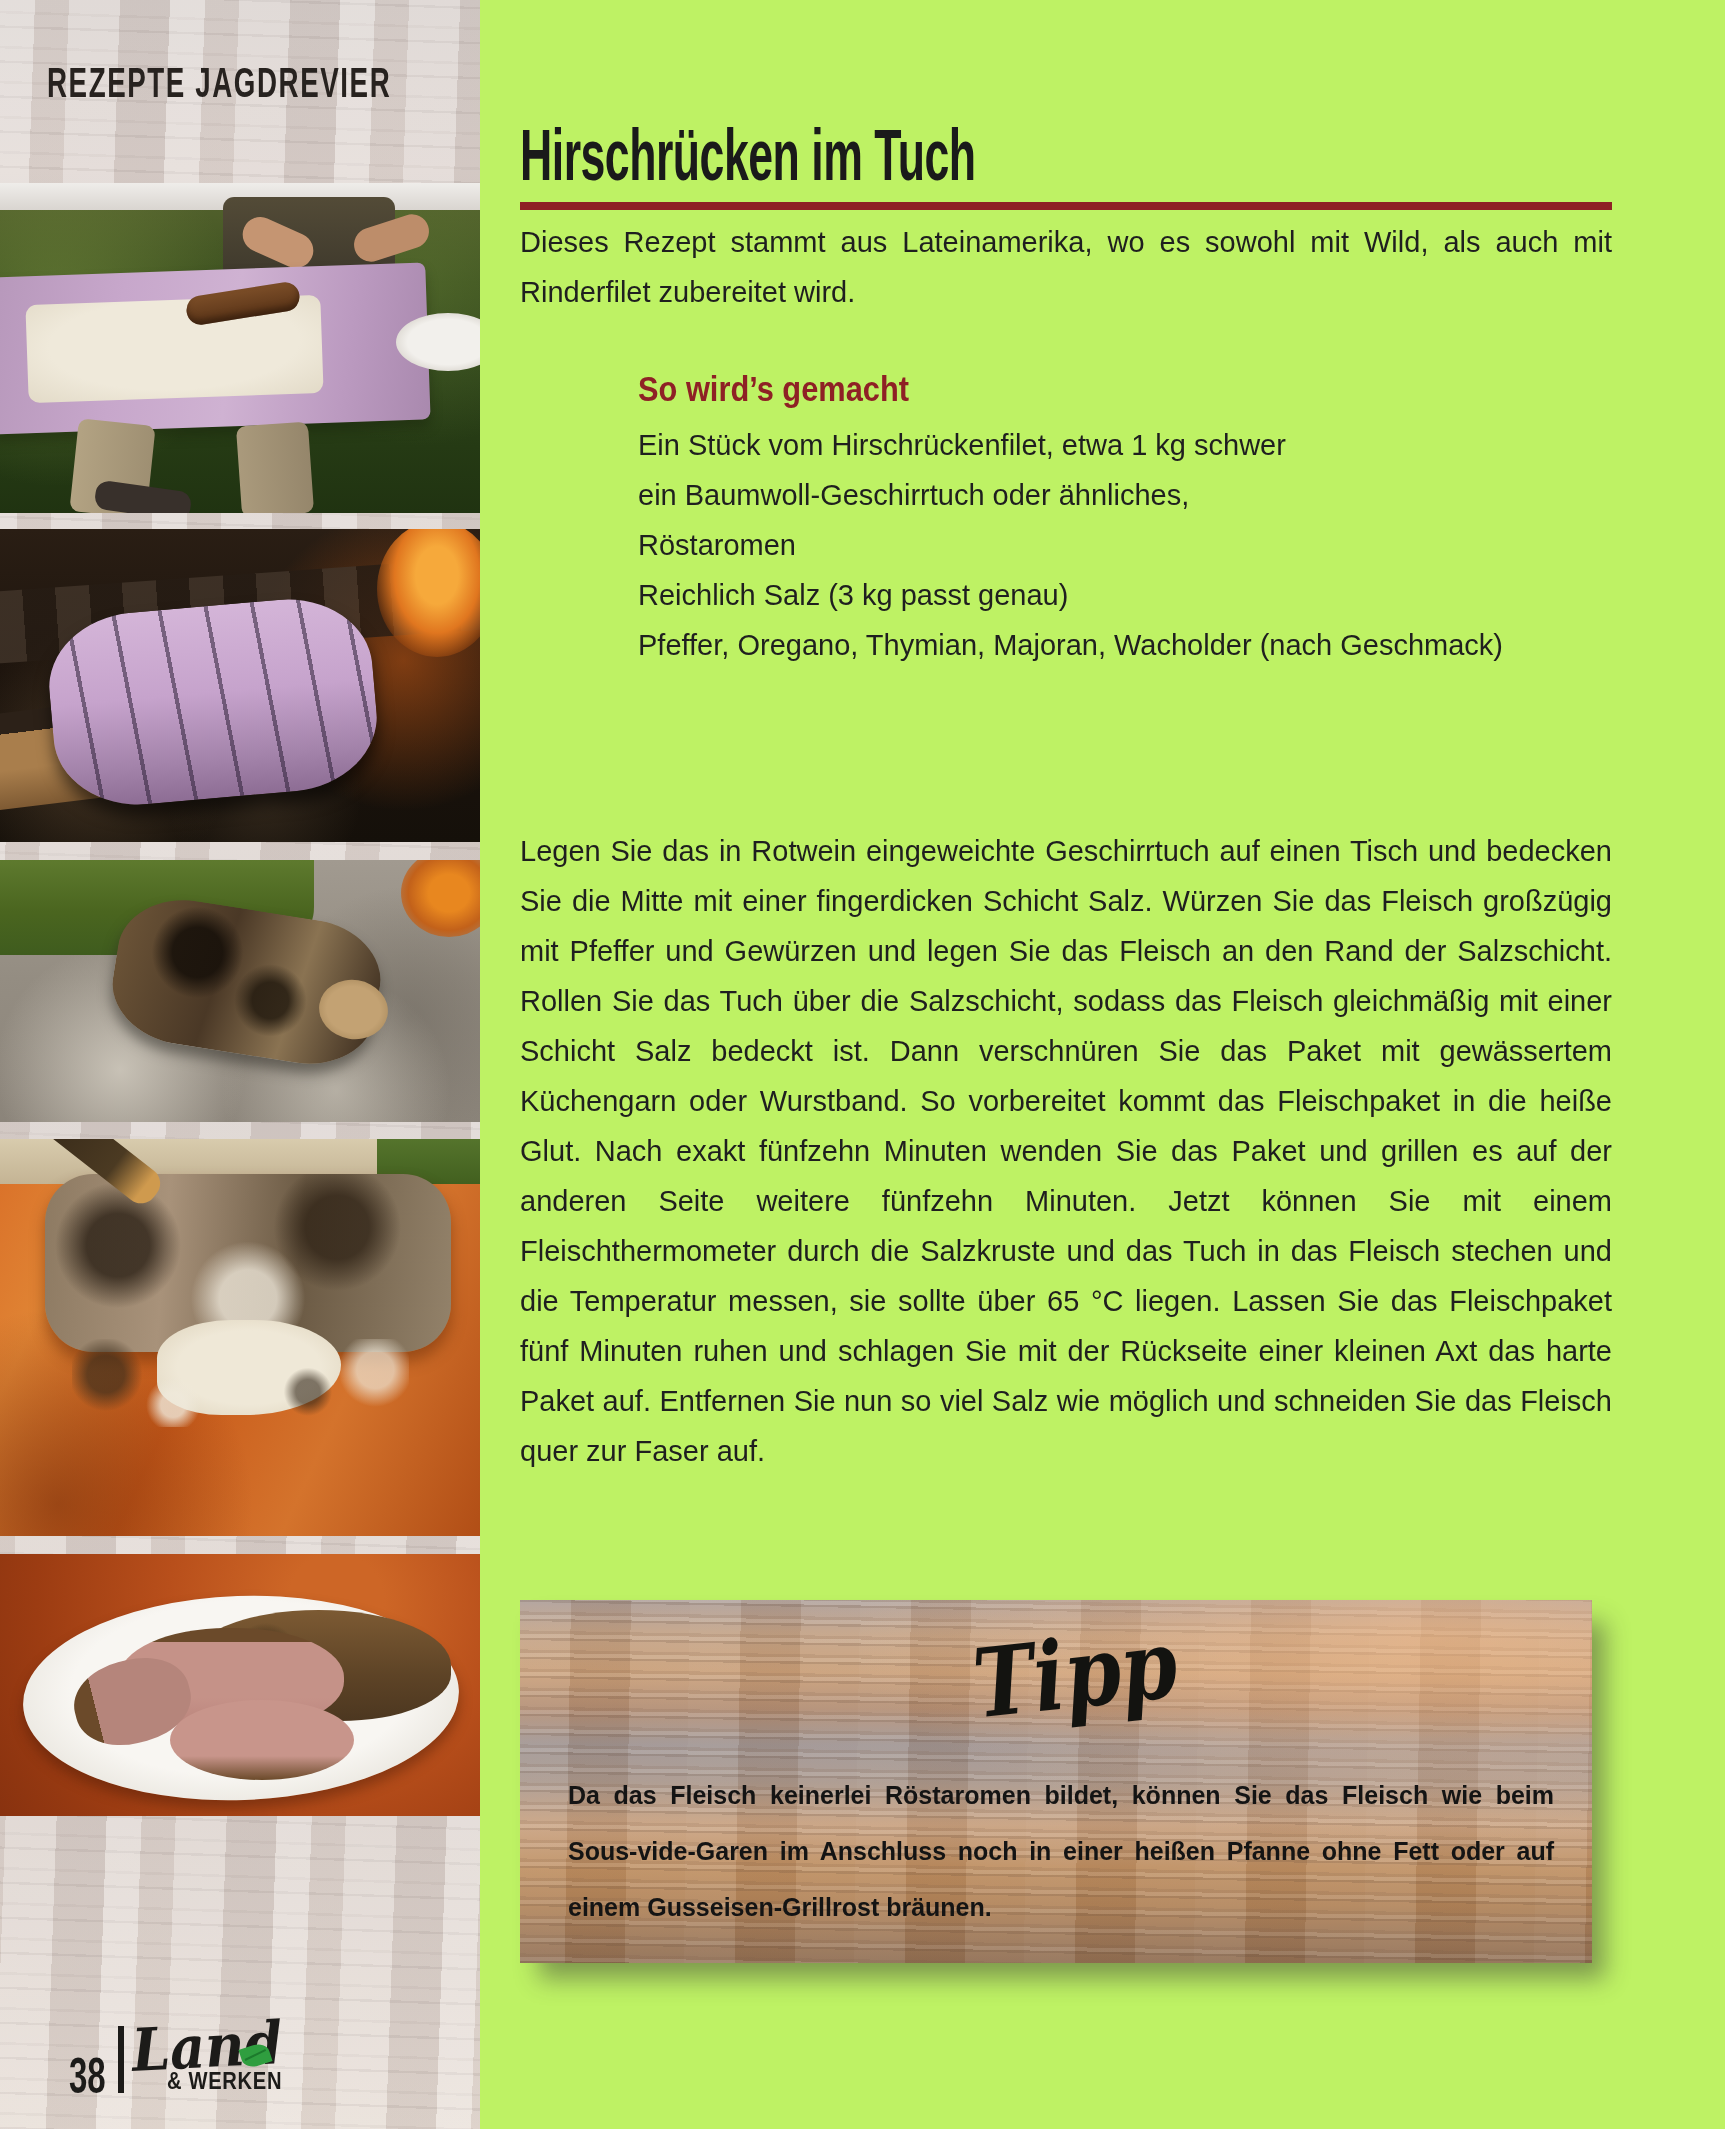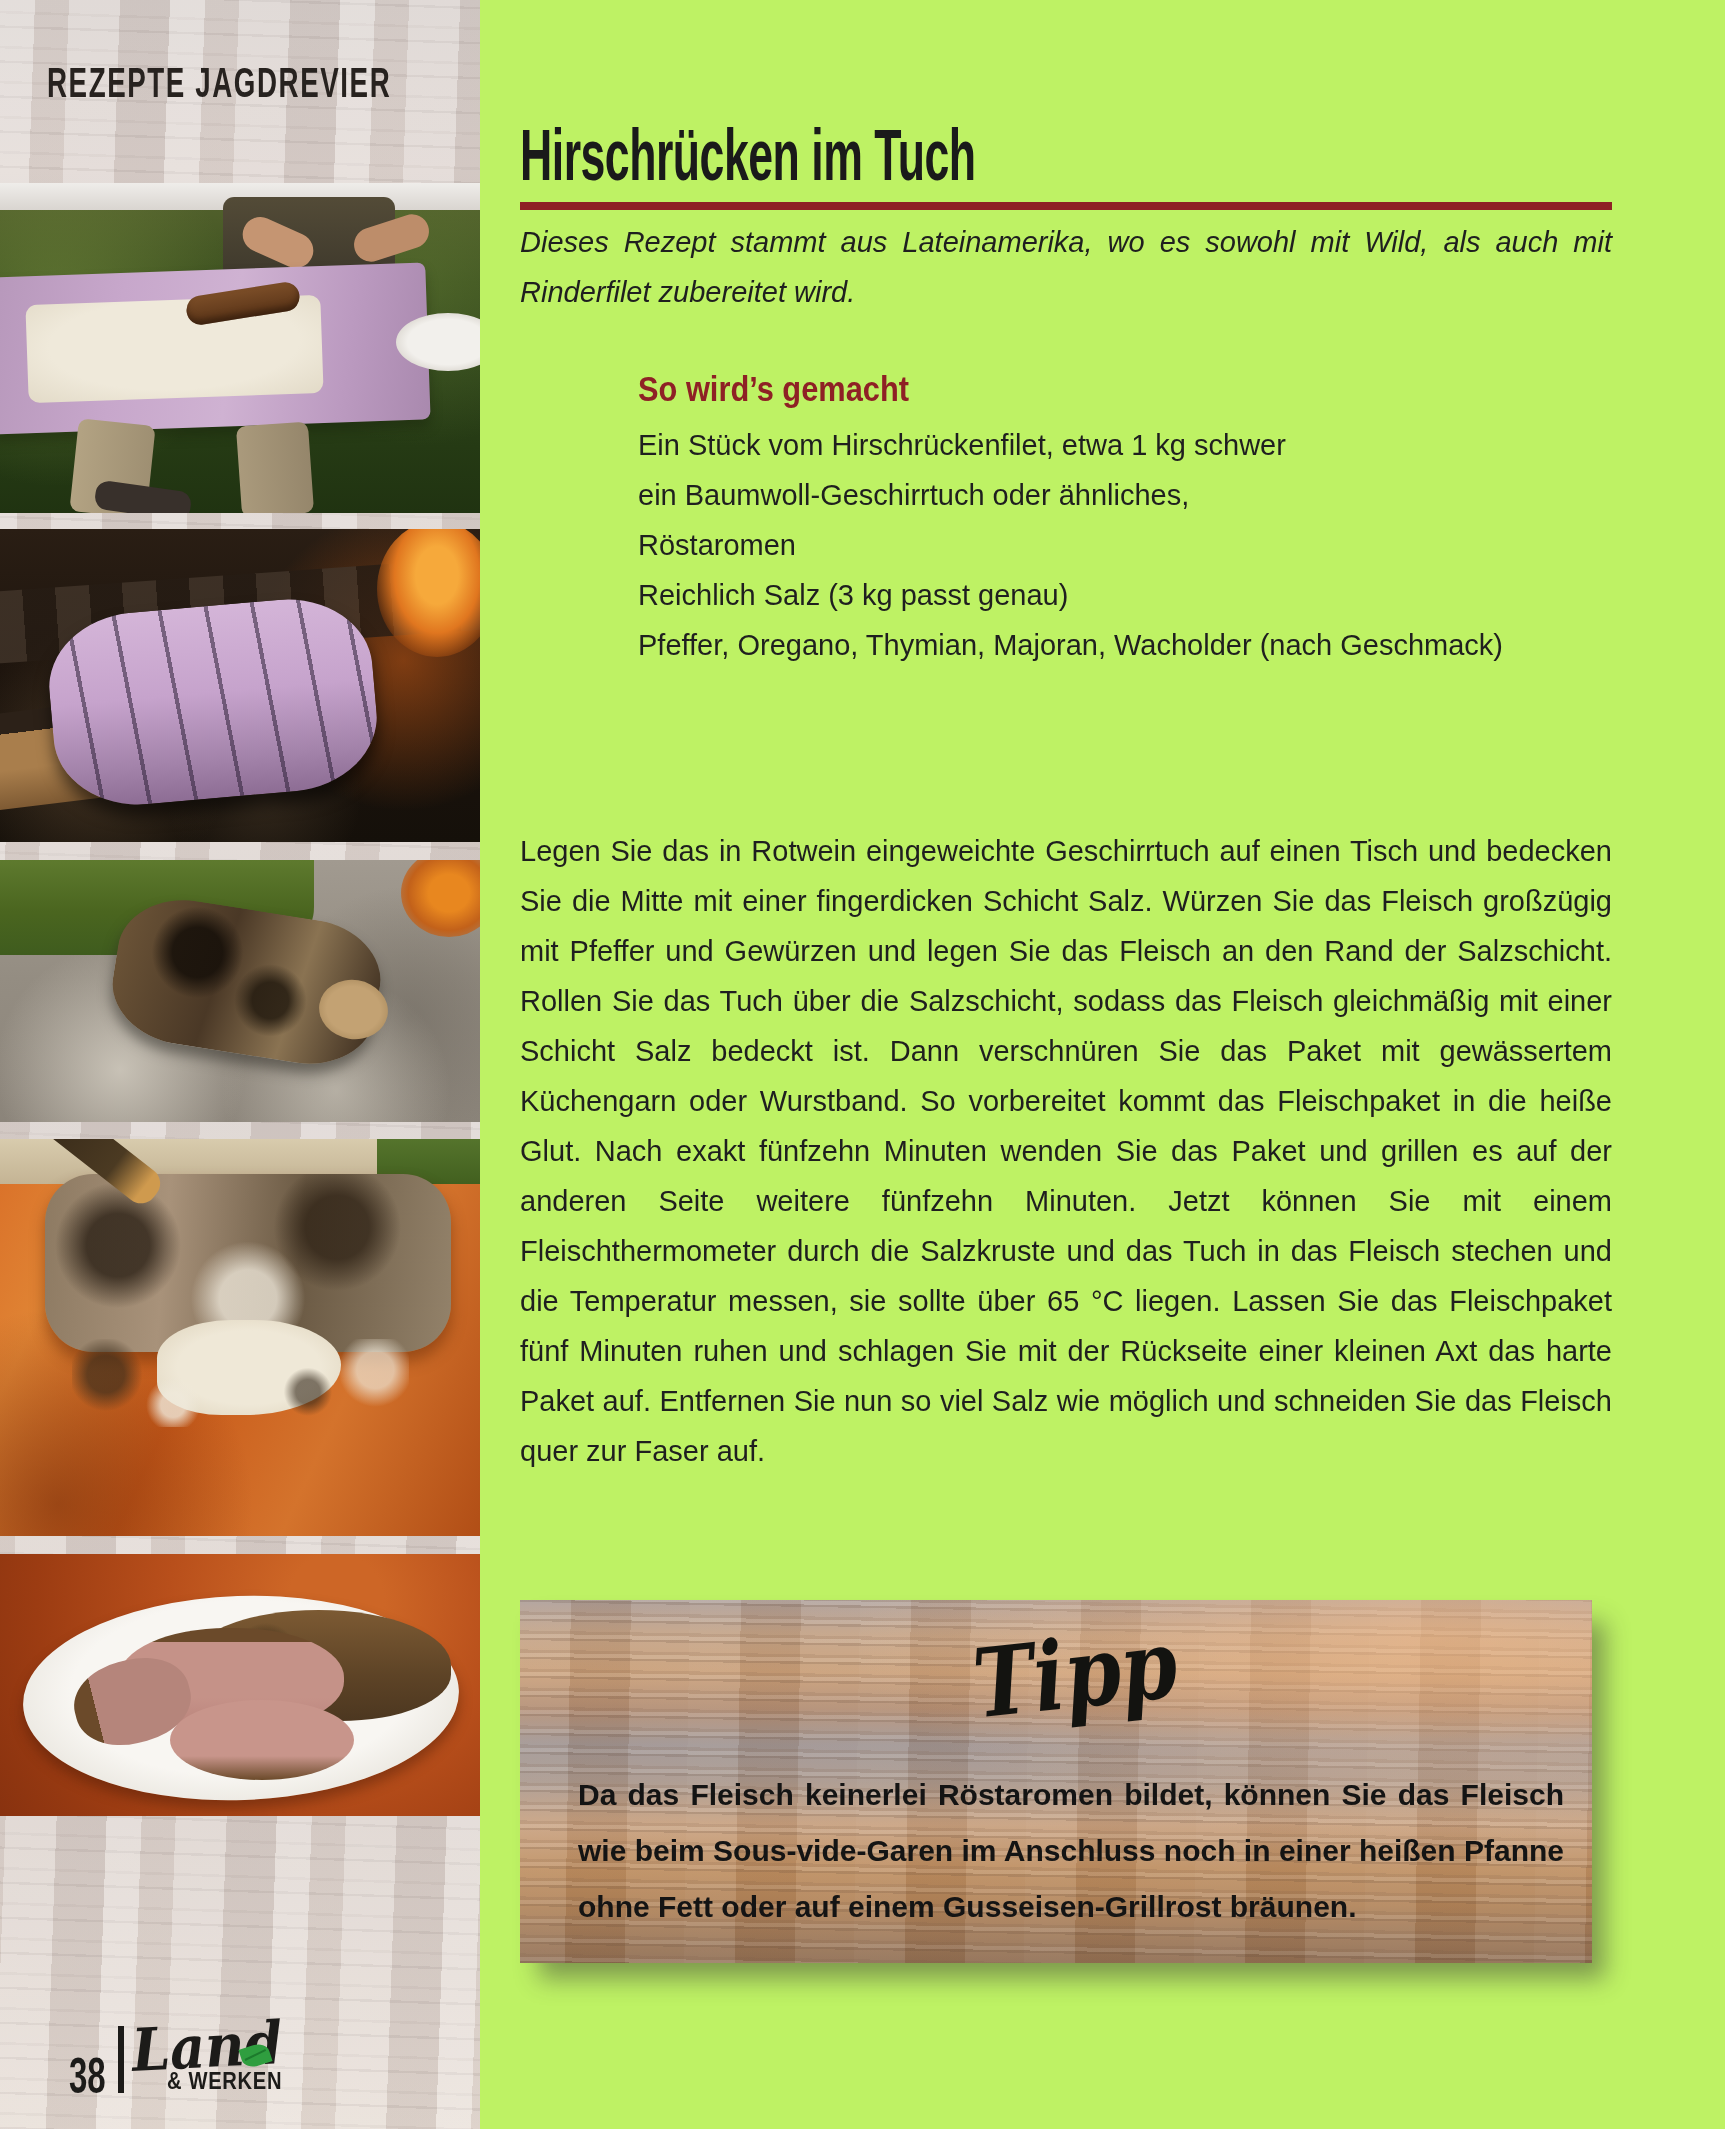--- a/index.html
+++ b/index.html
@@ -124,39 +124,39 @@
   .p5-slice-front{left:170px;top:146px;width:184px;height:80px;border-radius:50%;
       background:linear-gradient(180deg,#c8958b 0 70%,#6b4a2a 100%);}
   .p5-slice-left{left:74px;top:106px;width:117px;height:83px;border-radius:46%;transform:rotate(-14deg);
       background:linear-gradient(90deg,#6b4a2a 0 18%,#b5857b 18% 100%);}
 
   
   .title{position:absolute;left:520px;top:114px;font-size:72px;font-weight:700;color:#1a1a1a;
          letter-spacing:-0.8px;white-space:nowrap;transform:scaleX(0.62);transform-origin:0 0;}
   .rule{position:absolute;left:520px;top:202px;width:1092px;height:8px;}
   .intro{position:absolute;left:520px;top:217px;width:1092px;font-size:29px;line-height:50px;
-         text-align:justify;color:#1f1f1f;font-style:italic;}
+         text-align:justify;color:#1f1f1f;}
   .method-heading{position:absolute;left:638px;top:369px;font-size:35px;font-weight:700;color:#8e2125;
          white-space:nowrap;transform:scaleX(0.88);transform-origin:0 0;}
   .ingredients{position:absolute;left:638px;top:420px;width:974px;font-size:29px;line-height:50px;color:#1f1f1f;}
   .instructions{position:absolute;left:520px;top:826px;width:1092px;font-size:29px;line-height:50px;
          text-align:justify;color:#1f1f1f;}
 
   
   .tip-box{position:absolute;left:520px;top:1600px;width:1072px;height:363px;overflow:hidden;
       box-shadow:16px 19px 22.5px -3.2px rgba(50,50,50,0.45);
       background:
         radial-gradient(ellipse at 85% 10%, rgba(244,188,138,0.55), rgba(0,0,0,0) 45%),
         repeating-linear-gradient(1deg, rgba(94,70,55,0.18) 0 2.4px, rgba(255,255,255,0.10) 2.4px 6.4px, rgba(120,90,70,0.14) 6.4px 9.6px, rgba(255,255,255,0) 9.6px 19px),
         repeating-linear-gradient(91deg, rgba(255,255,255,0.10) 0 51px, rgba(120,85,60,0.10) 51px 111px, rgba(255,255,255,0.08) 111px 170px),
         linear-gradient(180deg,#ac9c96 0%,#c4a284 10%,#c99e77 20%,#b18c72 30%,#9e9391 40%,#a8968b 50%,#c79f7d 62%,#bd8d5f 74%,#b08257 84%,#9c7656 93%,#8e6c50 100%);}
   .tip-label{position:absolute;left:50%;top:17.6px;transform:translateX(-42%) rotate(-6deg) scaleX(0.85);
       font-family:"DejaVu Serif",serif;font-style:italic;font-weight:700;font-size:95px;color:#131310;}
-  .tip-text{position:absolute;left:48px;top:167px;width:986px;font-size:30px;font-weight:700;
-      line-height:56px;color:#141414;text-align:justify;margin-left:10px;}
+  .tip-text{position:absolute;left:48px;top:167px;width:986px;font-size:25px;font-weight:700;
+      line-height:56px;color:#141414;text-align:justify;}
 
   
   .page-number{position:absolute;left:69px;top:2047px;font-size:50px;font-weight:700;color:#1c1b19;
       transform:scaleX(0.66);transform-origin:0 0;}
   .logo-bar{position:absolute;left:118px;top:2026px;width:5.6px;height:67px;background:#1c1b19;}
   .brand-script{position:absolute;left:130px;top:2016px;font-family:"DejaVu Serif",serif;
       font-style:italic;font-weight:700;font-size:59px;color:#1c1b19;transform:rotate(-3deg) scaleX(0.92);
       transform-origin:0 0;white-space:nowrap;}
   .leaf{position:absolute;left:241px;top:2045px;width:29px;height:21px;background:#2f9e3f;
       border-radius:0 50% 0 50%;transform:rotate(-18deg);}

